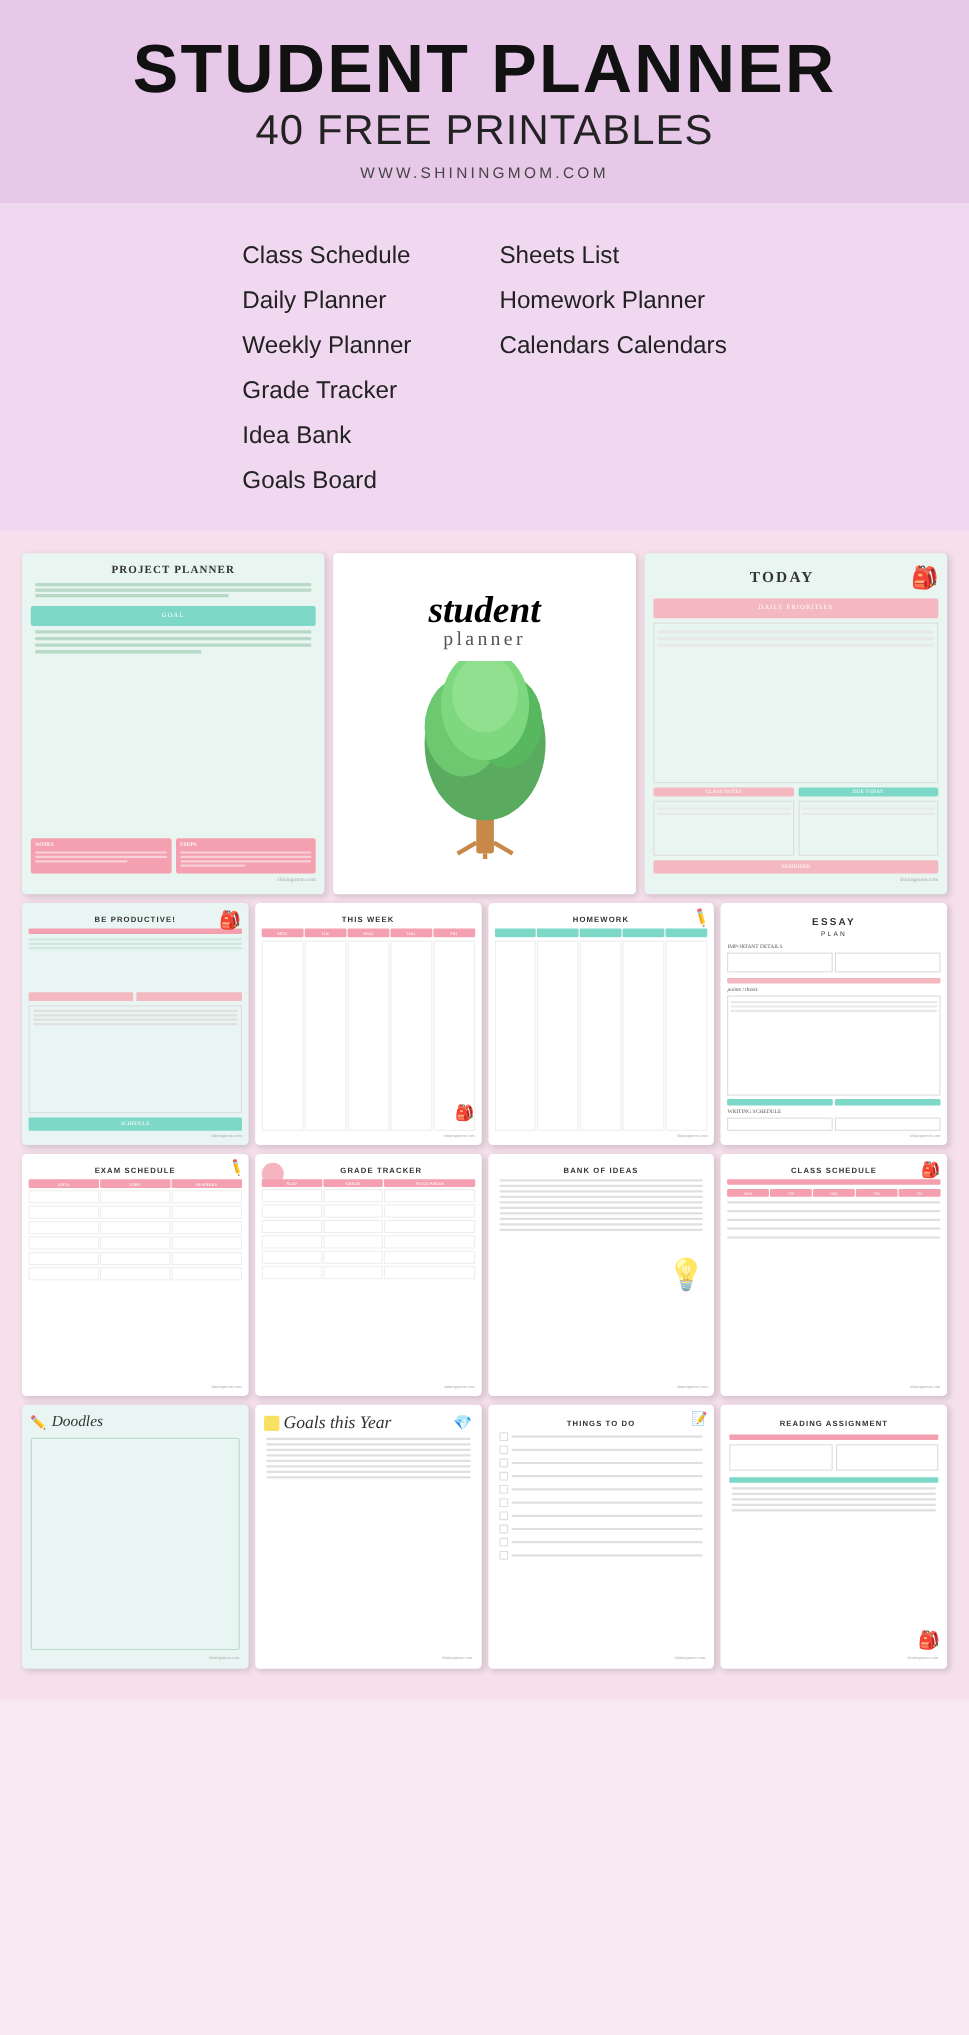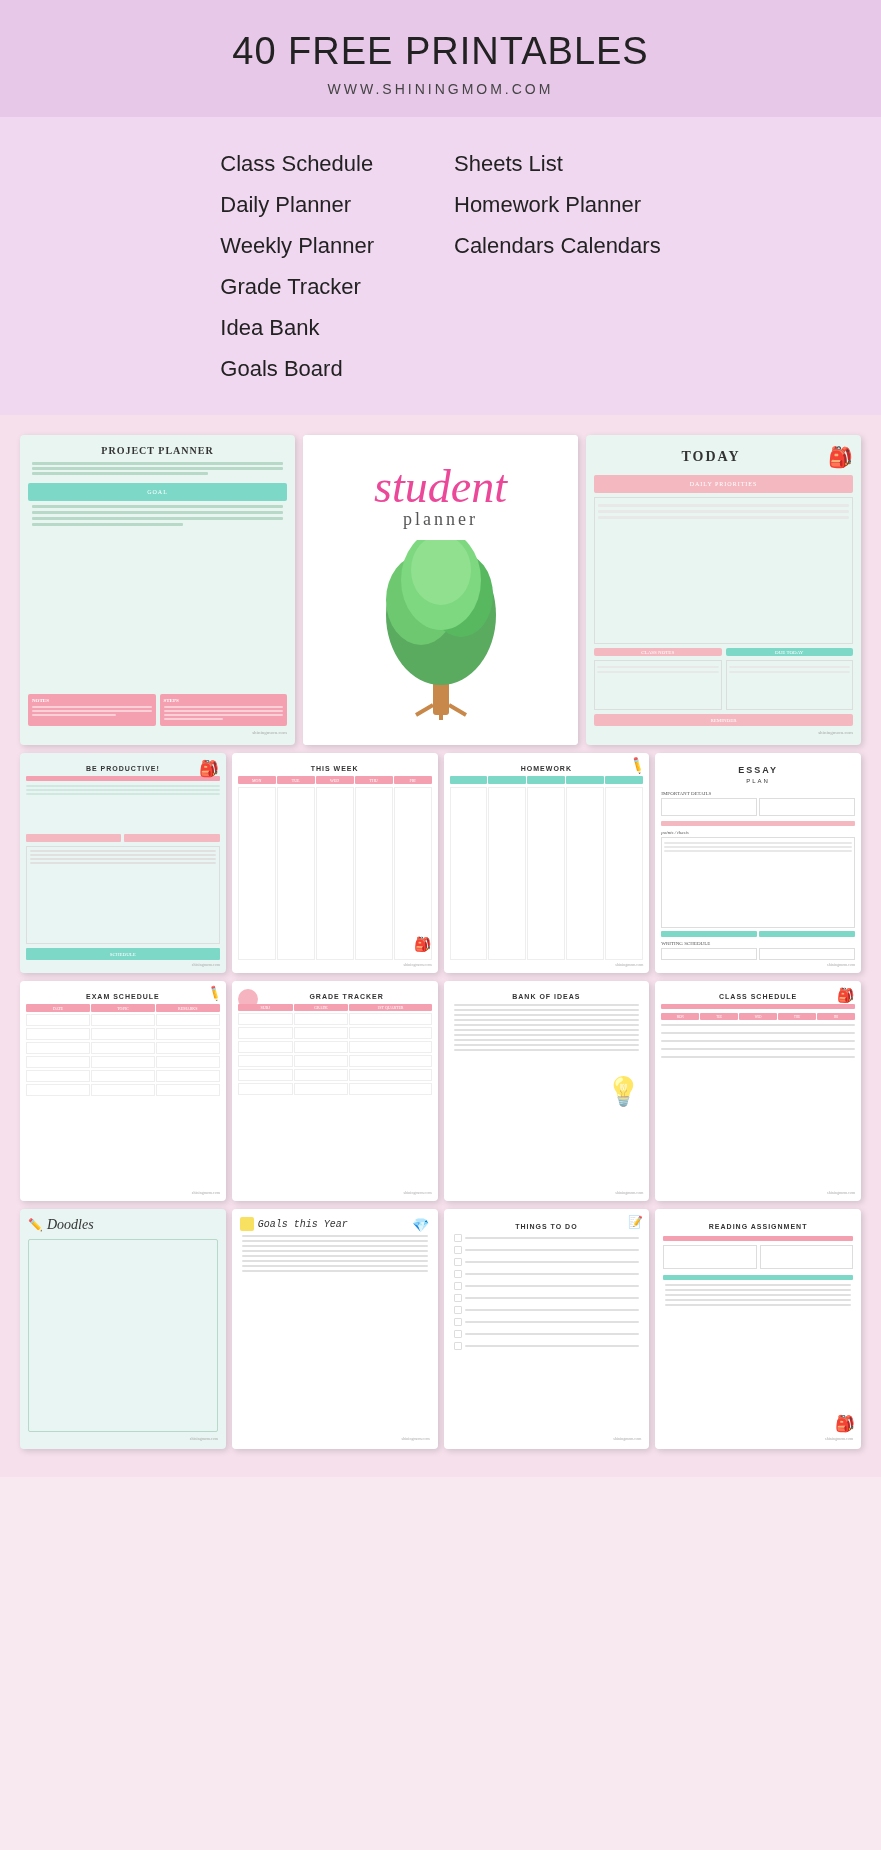--- a/index.html
+++ b/index.html
@@ -173,20 +173,21 @@
       letter-spacing: 1px;
       color: #333;
       padding: 6px 4px 4px;
       font-family: Arial, sans-serif;
     }
   </style>
 </head>
 <body>
 
 <div class="header">
+  <div class="header-title">STUDENT PLANNER</div>
   <div class="header-subtitle">40 FREE PRINTABLES</div>
   <div class="header-url">WWW.SHININGMOM.COM</div>
 </div>
 
 <div class="features">
   <div class="features-col">
     <span class="feature-item">Class Schedule</span>
     <span class="feature-item">Daily Planner</span>
     <span class="feature-item">Weekly Planner</span>
     <span class="feature-item">Grade Tracker</span>
@@ -235,21 +236,21 @@
             <div style="height:2px; background:#f8d0d8; border-radius:1px; margin:2px 0;"></div>
             <div style="height:2px; background:#f8d0d8; border-radius:1px; margin:2px 0; width:50%;"></div>
           </div>
         </div>
         <div style="text-align:right; font-size:5px; color:#aaa; margin-top:4px;">shiningmom.com</div>
       </div>
     </div>
 
     <div class="card white-bg">
       <div class="student-cover">
-        <div style="font-size:46px; font-style:italic; font-weight:400; color:#ec4899; font-family:Georgia,serif;">student</div>
+        <div style="font-size:34px; font-style:italic; font-weight:700; color:#000000; font-family:Georgia,serif;">student</div>
         <div style="font-size:18px; color:#555; letter-spacing:3px; font-family:Georgia,serif; margin-top:-4px;">planner</div>
 
         <svg class="tree-svg" width="120" height="180" viewBox="0 0 120 180">
 
           <rect x="52" y="110" width="16" height="65" fill="#c8884a" rx="3"></rect>
 
           <line x1="52" y1="165" x2="35" y2="175" stroke="#c8884a" stroke-width="4"></line>
           <line x1="68" y1="165" x2="85" y2="175" stroke="#c8884a" stroke-width="4"></line>
           <line x1="60" y1="175" x2="60" y2="180" stroke="#c8884a" stroke-width="4"></line>
 
@@ -554,21 +555,21 @@
         <div style="flex:1; border:0.5px solid #b8d8c8; border-radius:2px;"></div>
         <div style="text-align:right; font-size:4px; color:#aaa; margin-top:4px;">shiningmom.com</div>
       </div>
     </div>
 
     <div class="card" style="background:#fff;">
       <div style="padding:8px 8px; height:100%; display:flex; flex-direction:column; position:relative;">
         <span style="position:absolute; top:8px; right:8px; font-size:14px;">💎</span>
         <div style="display:flex; align-items:center; gap:4px; margin-bottom:4px;">
           <div style="width:14px; height:14px; background:#f8e060; border-radius:2px;"></div>
-          <div style="font-size:10px; font-style:italic; color:#333; font-family:Liberation Mono, monospace;">Goals this Year</div>
+          <div style="font-size:16px; font-style:italic; color:#333; font-family:Liberation Serif, serif;">Goals this Year</div>
         </div>
         <div style="flex:1; display:flex; flex-direction:column; gap:3px; padding:0 2px;">
           <div style="height:2px; background:#e0e0e0; border-radius:1px;"></div>
           <div style="height:2px; background:#e0e0e0; border-radius:1px;"></div>
           <div style="height:2px; background:#e0e0e0; border-radius:1px;"></div>
           <div style="height:2px; background:#e0e0e0; border-radius:1px;"></div>
           <div style="height:2px; background:#e0e0e0; border-radius:1px;"></div>
           <div style="height:2px; background:#e0e0e0; border-radius:1px;"></div>
           <div style="height:2px; background:#e0e0e0; border-radius:1px;"></div>
           <div style="height:2px; background:#e0e0e0; border-radius:1px;"></div>

